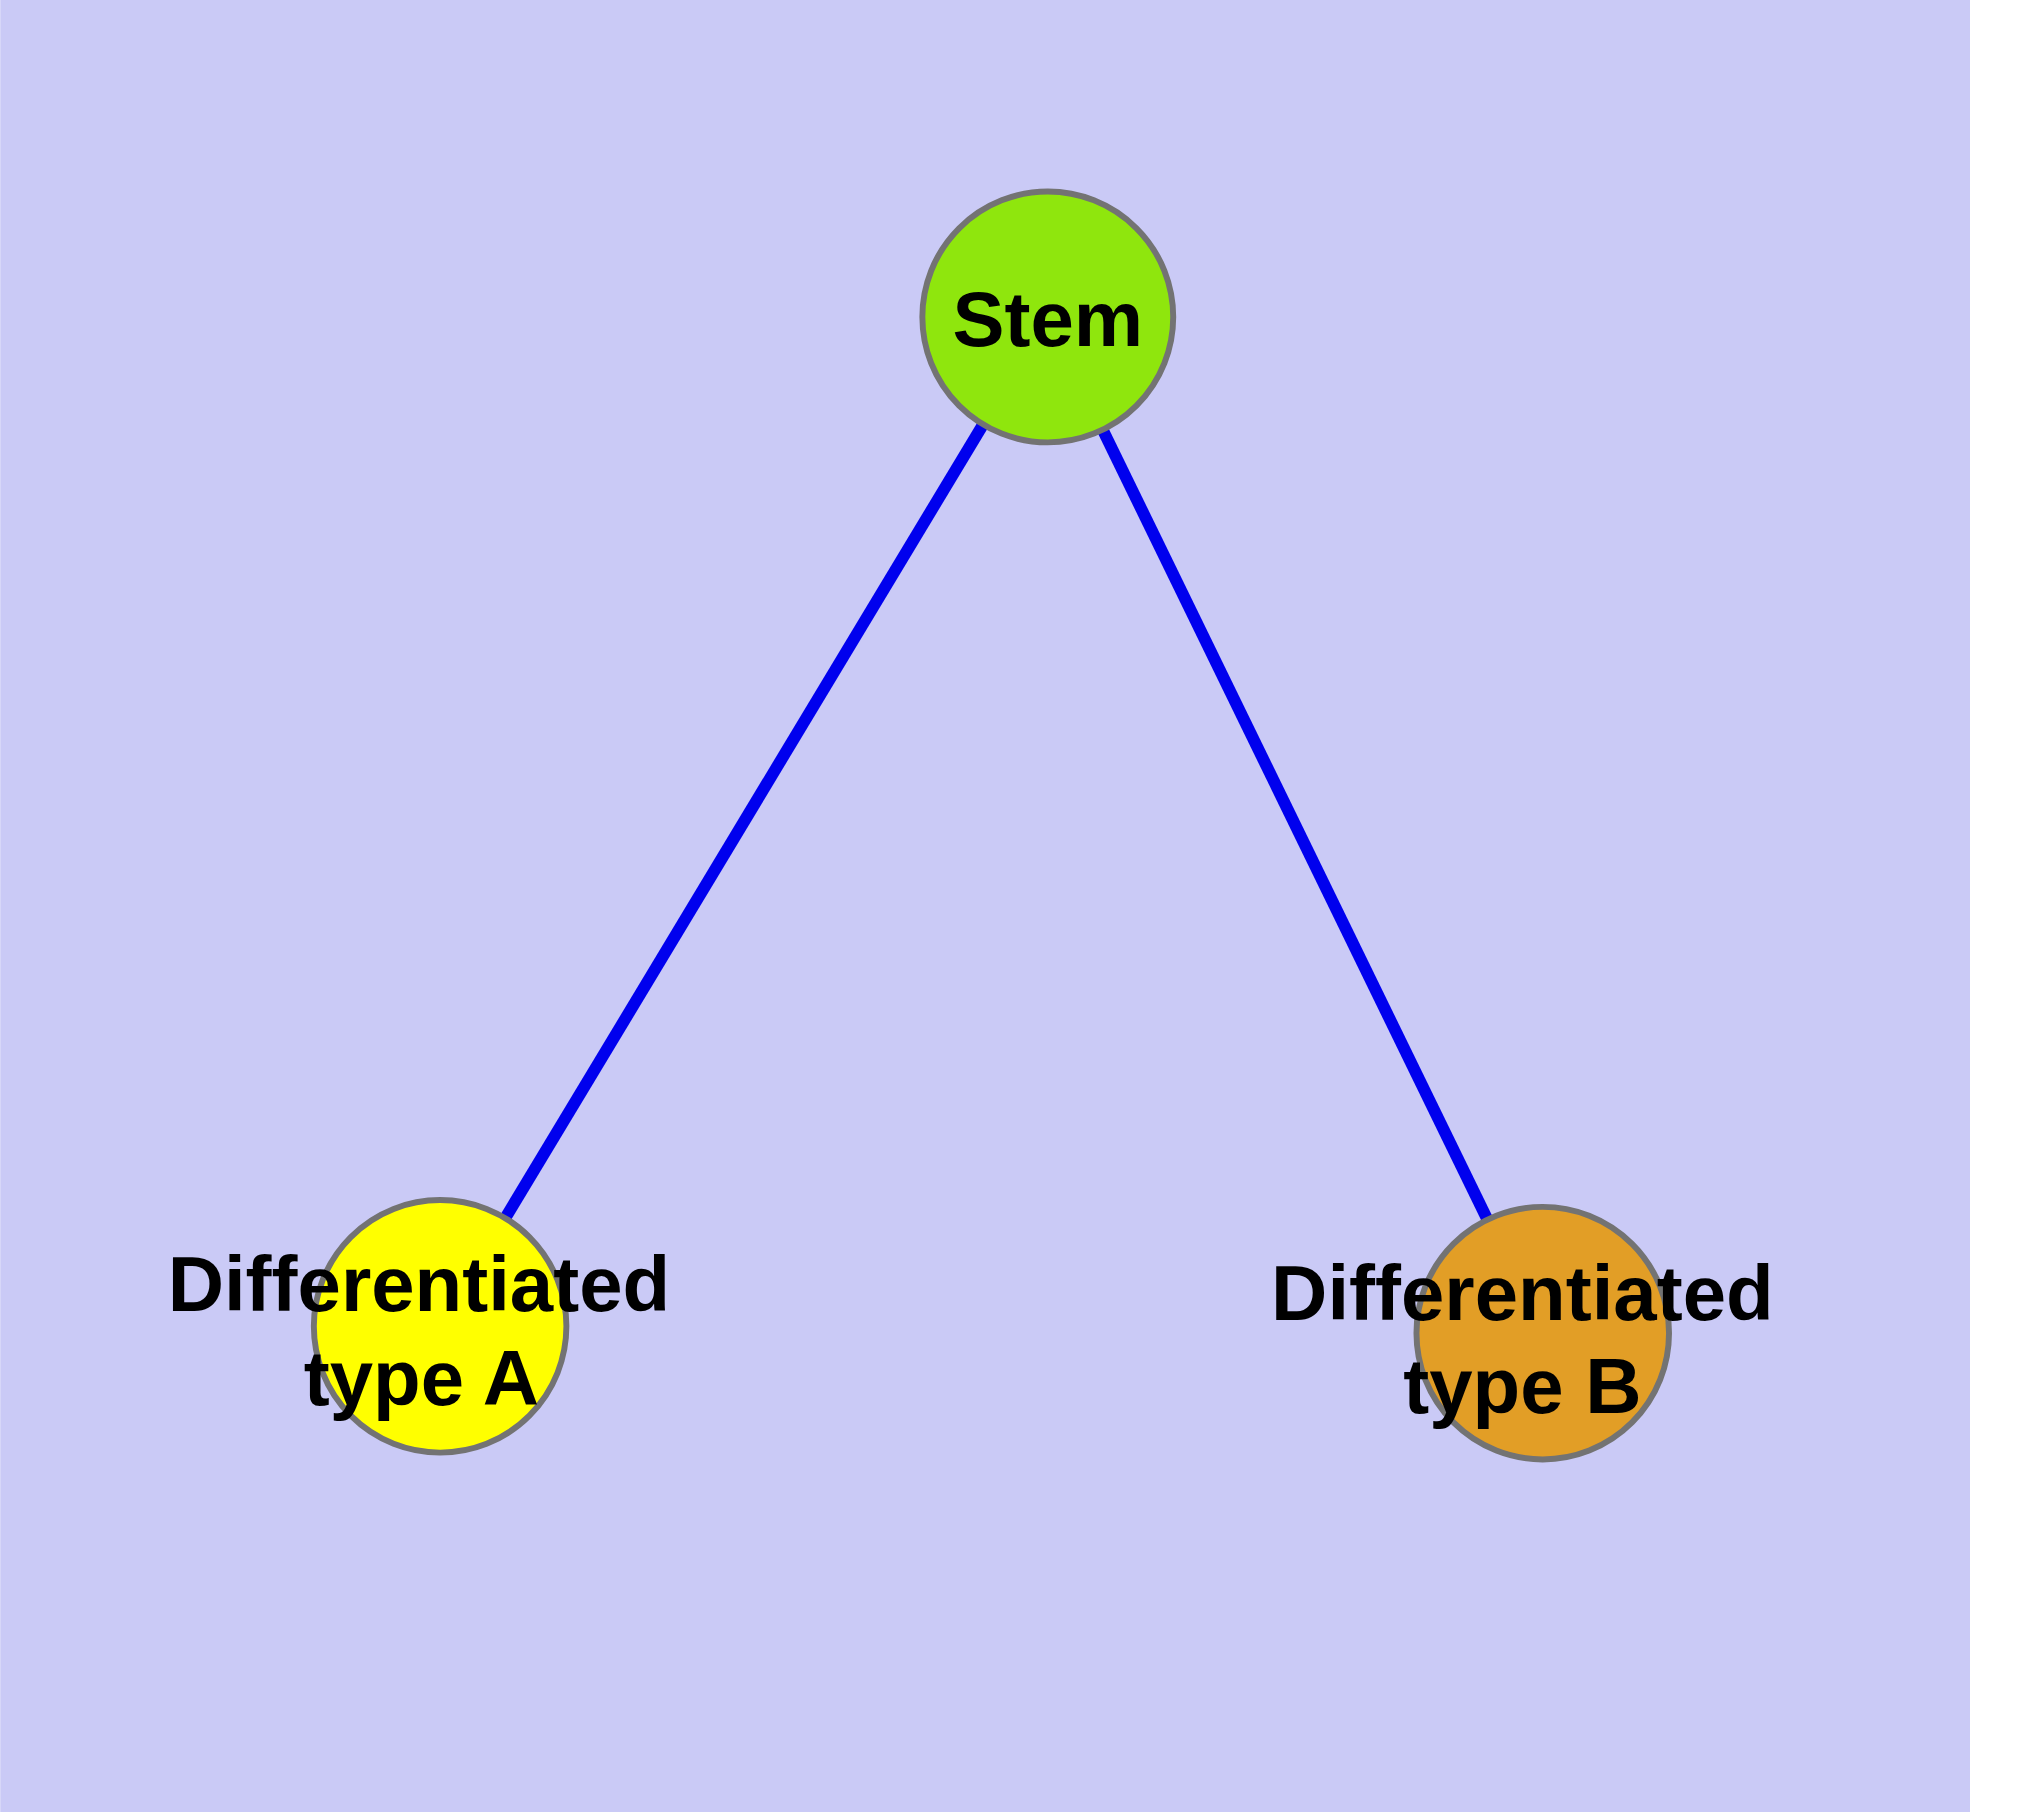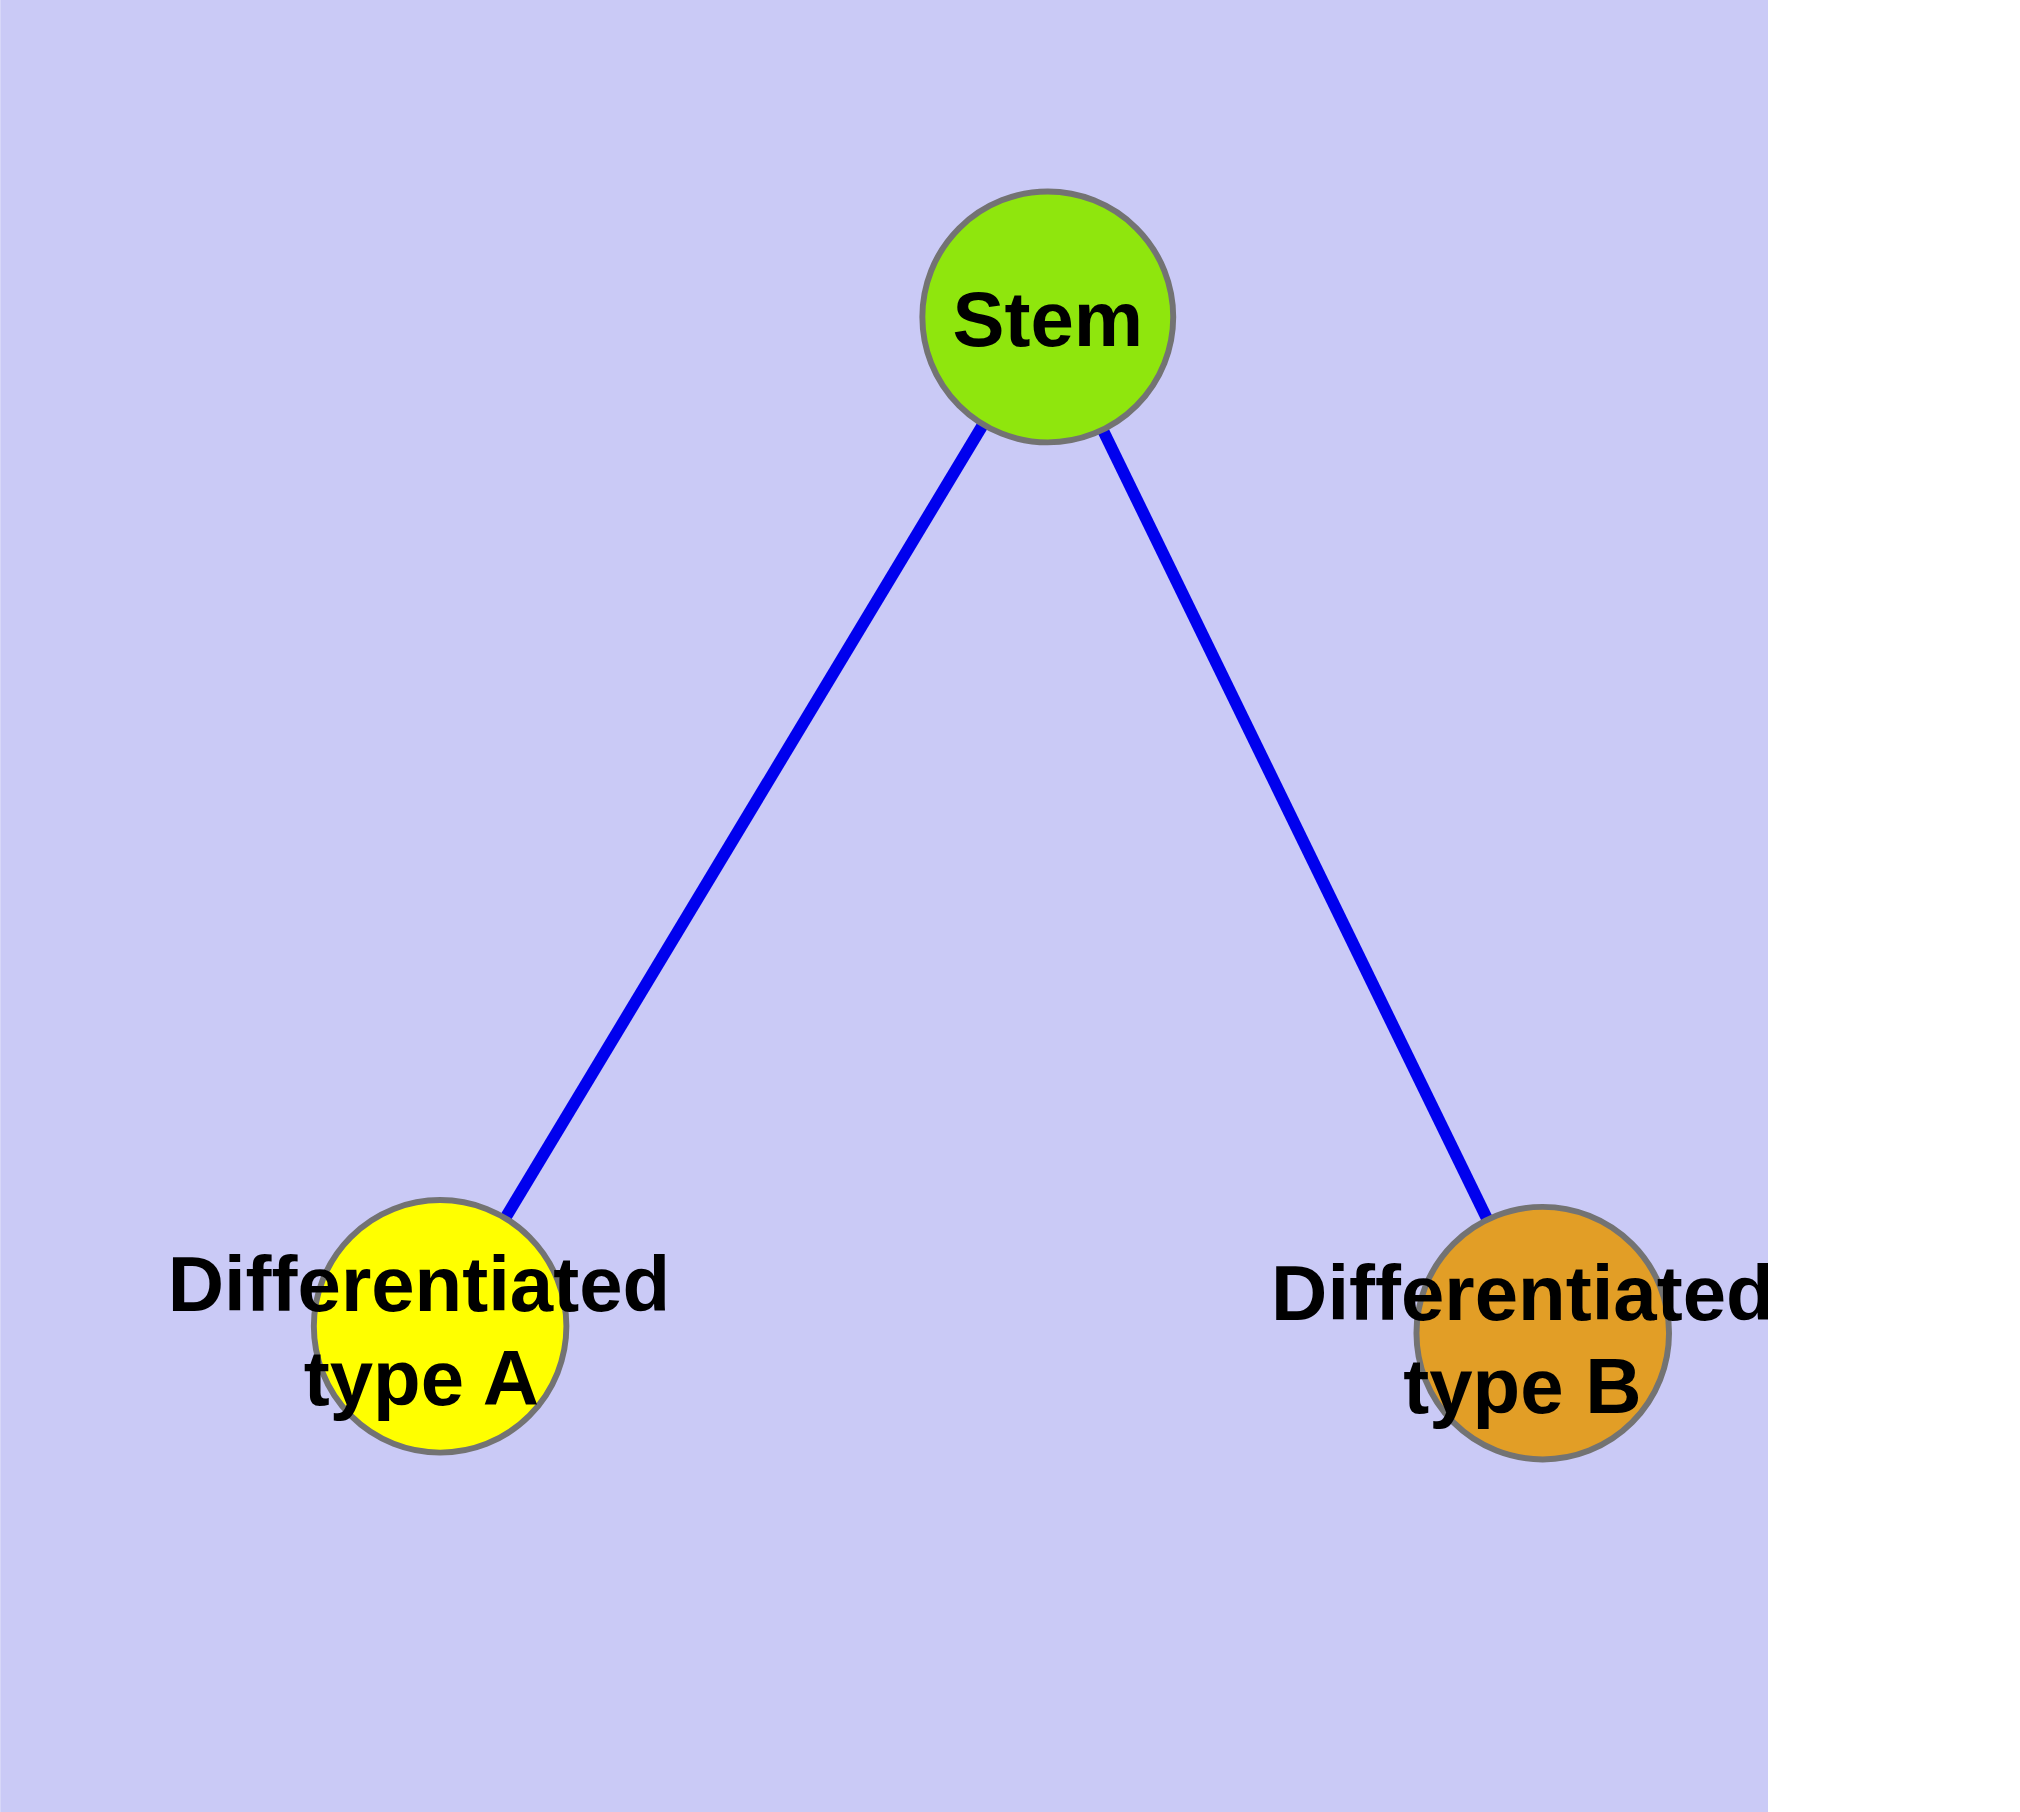--- a/index.html
+++ b/index.html
@@ -1,21 +1,21 @@
 <!DOCTYPE html>
 <html style="font-size:13.6px"><head>
 <meta charset="utf-8">
 <style>
   html, body {
     margin: 0;
     padding: 0;
   }
   .stage {
     position: relative;
-    width: 1768px;
+    width: 1970px;
     height: 1812px;
     overflow: hidden;
   }
   .stage svg {
     display: block;
   }
   .node-label {
     font-family: "Liberation Sans", "DejaVu Sans", sans-serif;
     font-weight: bold;
     font-size: 92px;

